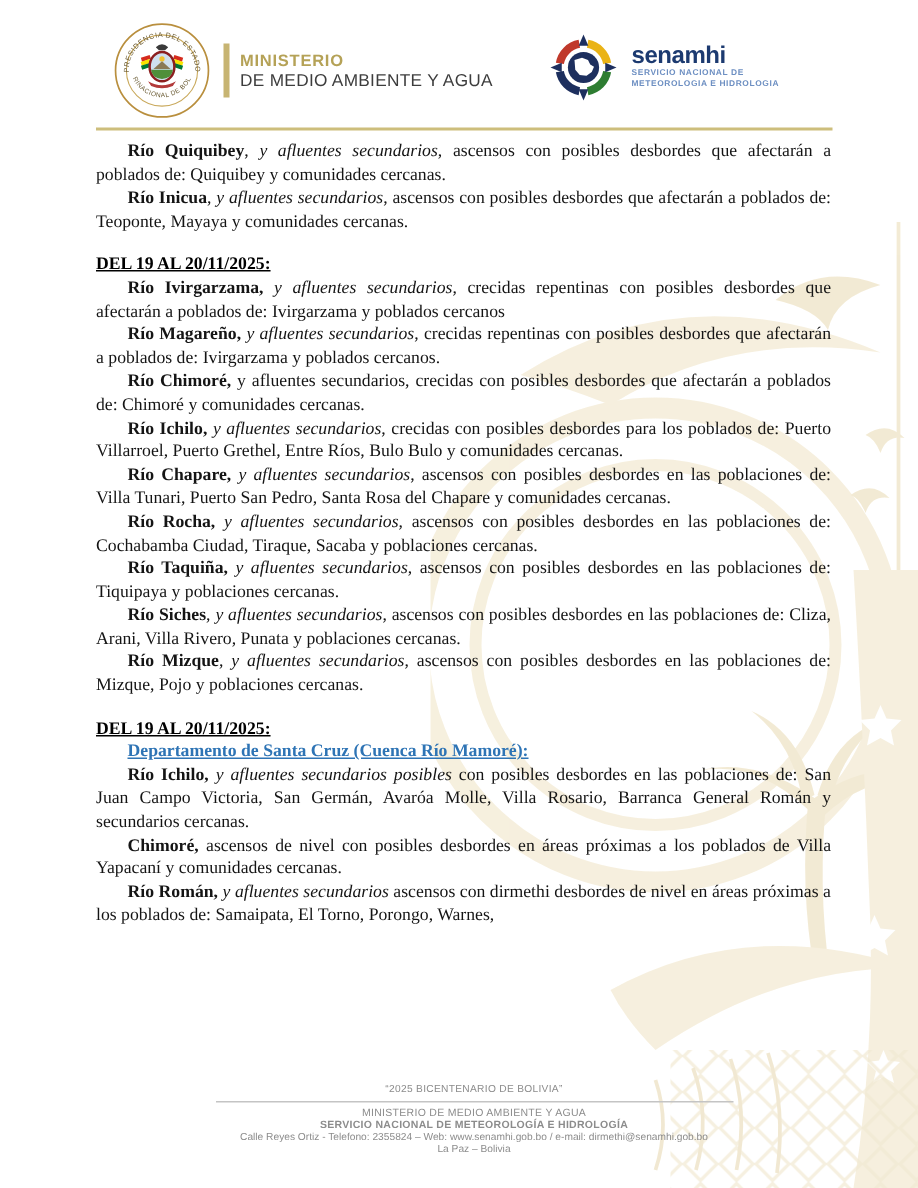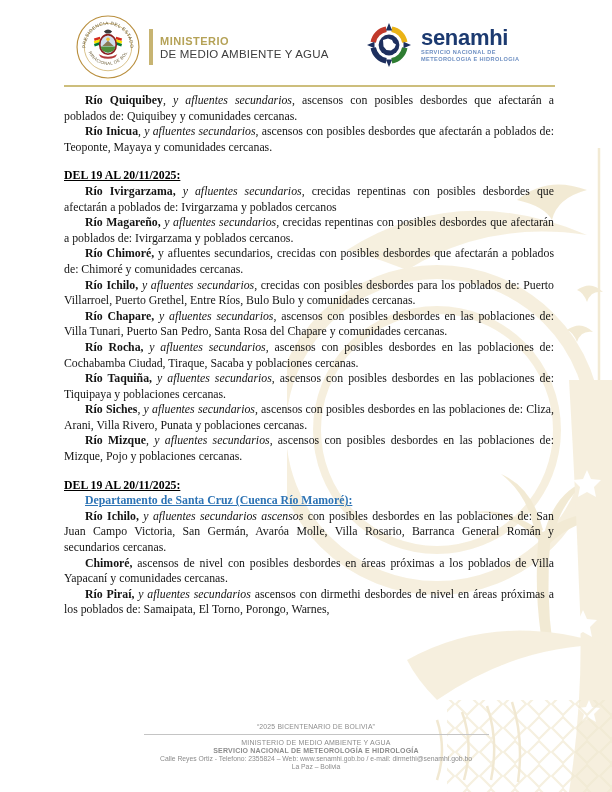--- a/index.html
+++ b/index.html
@@ -13,21 +13,21 @@
   .logo-left{position:absolute;left:76px;top:15px;display:flex;align-items:center;}
   .seal-svg{width:64px;height:64px;}
   .gold-bar{width:4px;height:36px;background:#c7b472;margin-left:9px;margin-right:7px;}
   .min-title{font-family:"Liberation Sans",sans-serif;font-weight:bold;font-size:11px;
              color:#b5a257;letter-spacing:.5px;}
   .min-sub{font-family:"Liberation Sans",sans-serif;font-weight:normal;font-size:11.5px;
            color:#3d3d3d;letter-spacing:.2px;margin-top:1px;text-align:right;}
 
   .logo-right{position:absolute;left:366px;top:22px;display:flex;align-items:center;}
   .compass-svg{width:46px;height:46px;margin-right:9px;}
-  .senamhi-name{font-family:"Liberation Sans",sans-serif;font-weight:bold;font-size:22px;
+  .senamhi-name{font-family:"Liberation Sans",sans-serif;font-weight:bold;font-size:16px;
                 color:#1c3a70;line-height:1;letter-spacing:-.3px;}
   .senamhi-sub{font-family:"Liberation Sans",sans-serif;font-weight:bold;font-size:5.6px;
                color:#6d8fc2;letter-spacing:.4px;line-height:1.3;}
   .senamhi-sub:first-of-type{margin-top:3px;}
 
   .gold-rule{position:absolute;left:64px;right:57px;top:85px;height:2px;background:#cdbe7c;}
 
   
   #content{position:absolute;left:64px;right:58px;top:93px;font-size:11.8px;
            line-height:15.6px;color:#141414;text-align:justify;}
@@ -161,23 +161,23 @@
       <p class="para"><span class="b">Río Chimoré,</span><span> y afluentes secundarios, crecidas con posibles desbordes que afectarán a poblados de: Chimoré y comunidades cercanas.</span></p>
       <p class="para"><span class="b">Río Ichilo,</span><span> </span><span class="i">y afluentes secundarios</span><span>, crecidas con posibles desbordes para los poblados de: Puerto Villarroel, Puerto Grethel, Entre Ríos, Bulo Bulo y comunidades cercanas.</span></p>
       <p class="para"><span class="b">Río Chapare,</span><span> </span><span class="i">y afluentes secundarios</span><span>, ascensos con posibles desbordes en las poblaciones de: Villa Tunari, Puerto San Pedro, Santa Rosa del Chapare y comunidades cercanas.</span></p>
       <p class="para"><span class="b">Río Rocha,</span><span> </span><span class="i">y afluentes secundarios</span><span>, ascensos con posibles desbordes en las poblaciones de: Cochabamba Ciudad, Tiraque, Sacaba y poblaciones cercanas.</span></p>
       <p class="para"><span class="b">Río Taquiña,</span><span> </span><span class="i">y afluentes secundarios</span><span>, ascensos con posibles desbordes en las poblaciones de: Tiquipaya y poblaciones cercanas.</span></p>
       <p class="para"><span class="b">Río Siches</span><span>, </span><span class="i">y afluentes secundarios</span><span>, ascensos con posibles desbordes en las poblaciones de: Cliza, Arani, Villa Rivero, Punata y poblaciones cercanas.</span></p>
       <p class="para"><span class="b">Río Mizque</span><span>, </span><span class="i">y afluentes secundarios</span><span>, ascensos con posibles desbordes en las poblaciones de: Mizque, Pojo y poblaciones cercanas.</span></p>
       <div class="gap"></div>
       <div class="date-heading">DEL 19 AL 20/11/2025:</div>
       <div class="dept-heading">Departamento de Santa Cruz (Cuenca Río Mamoré):</div>
-      <p class="para"><span class="b">Río Ichilo,</span><span> </span><span class="i">y afluentes secundarios ascensos</span><span> con posibles desbordes en las poblaciones de: San Juan Campo Victoria, San Germán, Avaróa Molle, Villa Rosario, Barranca General Román y secundarios cercanas.</span></p>
+      <p class="para"><span class="b">Río Ichilo,</span><span> </span><span class="i">y afluentes secundarios posibles</span><span> con posibles desbordes en las poblaciones de: San Juan Campo Victoria, San Germán, Avaróa Molle, Villa Rosario, Barranca General Román y secundarios cercanas.</span></p>
       <p class="para"><span class="b">Chimoré,</span><span> ascensos de nivel con posibles desbordes en áreas próximas a los poblados de Villa Yapacaní y comunidades cercanas.</span></p>
-      <p class="para"><span class="b">Río Piraí,</span><span> </span><span class="i">y afluentes secundarios</span><span> ascensos con dirmethi desbordes de nivel en áreas próximas a los poblados de: Samaipata, El Torno, Porongo, Warnes,</span></p>
+      <p class="para"><span class="b">Río Román,</span><span> </span><span class="i">y afluentes secundarios</span><span> ascensos con dirmethi desbordes de nivel en áreas próximas a los poblados de: Samaipata, El Torno, Porongo, Warnes,</span></p>
     </main>
 
   <div class="footer">
     <div class="f-quote">“2025 BICENTENARIO DE BOLIVIA”</div>
     <div class="f-divider"></div>
     <div class="f-min">MINISTERIO DE MEDIO AMBIENTE Y AGUA</div>
     <div class="f-serv">SERVICIO NACIONAL DE METEOROLOGÍA E HIDROLOGÍA</div>
     <div class="f-addr">Calle Reyes Ortiz - Telefono: 2355824 –  Web: www.senamhi.gob.bo / e-mail: dirmethi@senamhi.gob.bo</div>
     <div class="f-city">La Paz – Bolivia</div>
   </div>

